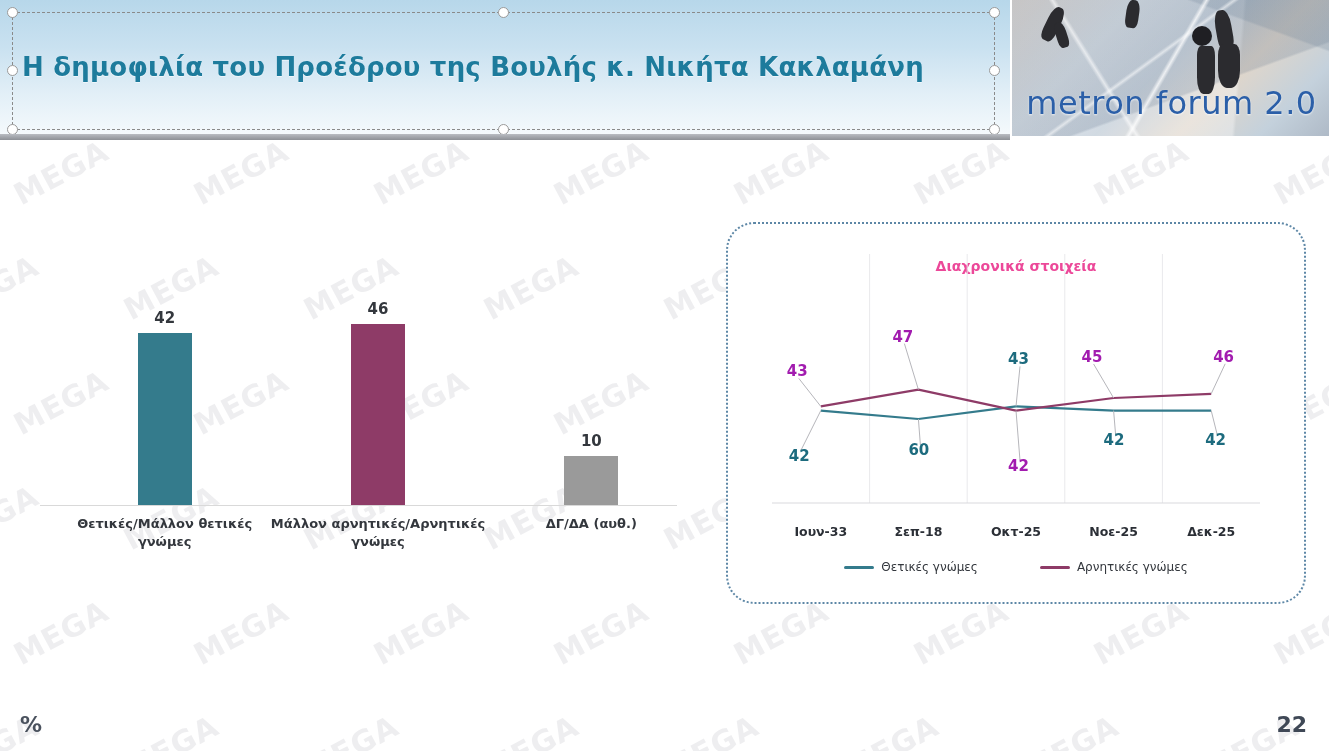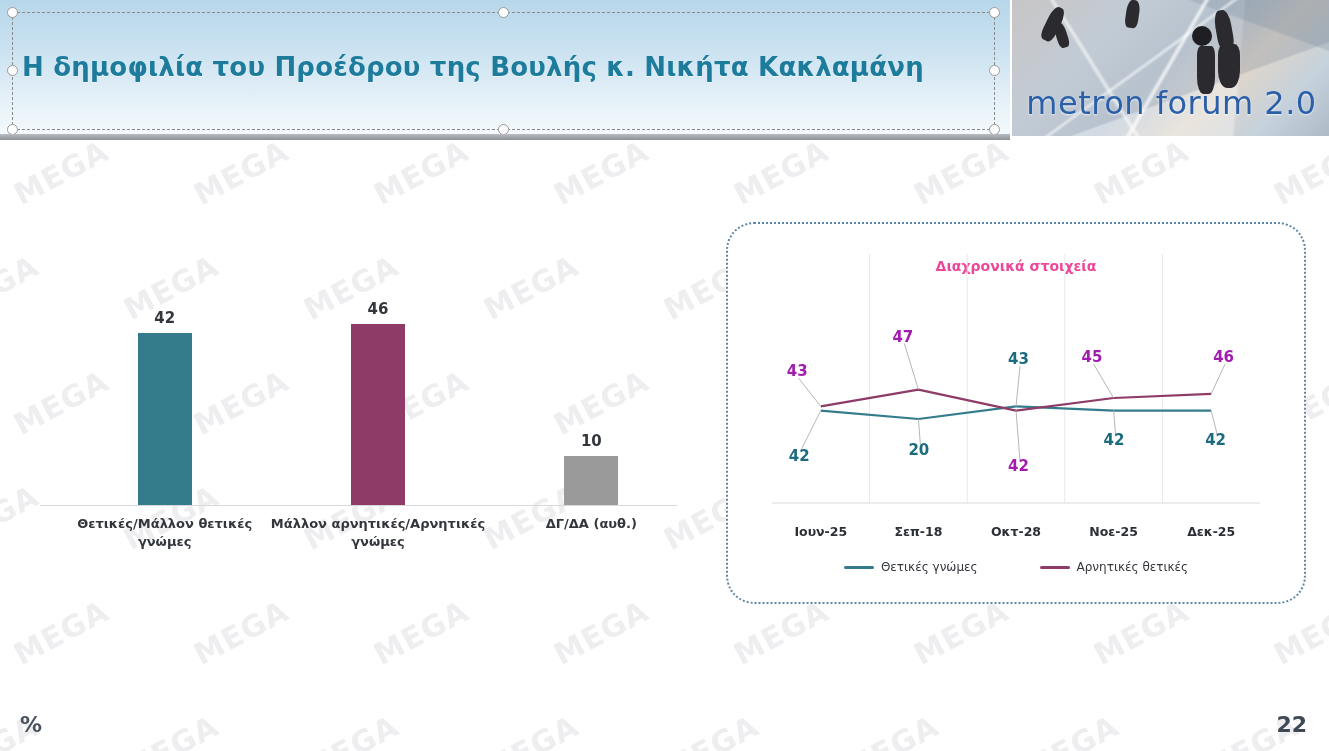--- a/index.html
+++ b/index.html
@@ -306,45 +306,45 @@
         <line x1="244" y1="152.4" x2="248" y2="112.4" stroke="#b6b6bb" stroke-width="1"></line>
         <line x1="341.59999999999997" y1="156.6" x2="343.59999999999997" y2="180.6" stroke="#b6b6bb" stroke-width="1"></line>
         <line x1="439.2" y1="156.6" x2="445.2" y2="180.6" stroke="#b6b6bb" stroke-width="1"></line>
         <line x1="48.8" y1="152.4" x2="26.799999999999997" y2="124.4" stroke="#b6b6bb" stroke-width="1"></line>
         <line x1="146.39999999999998" y1="135.6" x2="132.39999999999998" y2="89.6" stroke="#b6b6bb" stroke-width="1"></line>
         <line x1="244" y1="156.6" x2="248" y2="206.6" stroke="#b6b6bb" stroke-width="1"></line>
         <line x1="341.59999999999997" y1="144" x2="321.59999999999997" y2="110" stroke="#b6b6bb" stroke-width="1"></line>
         <line x1="439.2" y1="139.8" x2="453.2" y2="109.80000000000001" stroke="#b6b6bb" stroke-width="1"></line>
       </svg>
   <div class="dl pos" style="left: 16.8px; top: 192.6px;">42</div>
-      <div class="dl pos" style="left: 136.4px; top: 187px;">20</div>
+      <div class="dl pos" style="left: 136.4px; top: 187px;">60</div>
       <div class="dl pos" style="left: 236px; top: 96.4px;">43</div>
       <div class="dl pos" style="left: 331.6px; top: 176.6px;">42</div>
       <div class="dl pos" style="left: 433.2px; top: 176.6px;">42</div>
       <div class="dl neg" style="left: 14.8px; top: 108.4px;">43</div>
       <div class="dl neg" style="left: 120.4px; top: 73.6px;">47</div>
       <div class="dl neg" style="left: 236px; top: 202.6px;">42</div>
       <div class="dl neg" style="left: 309.6px; top: 94px;">45</div>
       <div class="dl neg" style="left: 441.2px; top: 93.8px;">46</div>
     </div>
   <div id="x-axis">
-      <div class="xtick" style="left: 48.8px;">Ιουν-25</div>
+      <div class="xtick" style="left: 48.8px;">Ιουν-33</div>
       <div class="xtick" style="left: 146.4px;">Σεπ-18</div>
-      <div class="xtick" style="left: 244px;">Οκτ-28</div>
+      <div class="xtick" style="left: 244px;">Οκτ-25</div>
       <div class="xtick" style="left: 341.6px;">Νοε-25</div>
       <div class="xtick" style="left: 439.2px;">Δεκ-25</div>
     </div>
   <div id="line-legend">
       <div class="leg">
         <span class="leg-swatch" style="background: rgb(52, 123, 140);"></span>
         <span class="leg-label">Θετικές γνώμες</span>
       </div>
       <div class="leg">
         <span class="leg-swatch" style="background: rgb(142, 59, 103);"></span>
-        <span class="leg-label">Αρνητικές θετικές</span>
+        <span class="leg-label">Αρνητικές γνώμες</span>
       </div>
     </div>
 </div>
 
 <div id="footer">
   <div id="pct">%</div>
   <div id="page-num">22</div>
 </div>
 
 </body></html>

